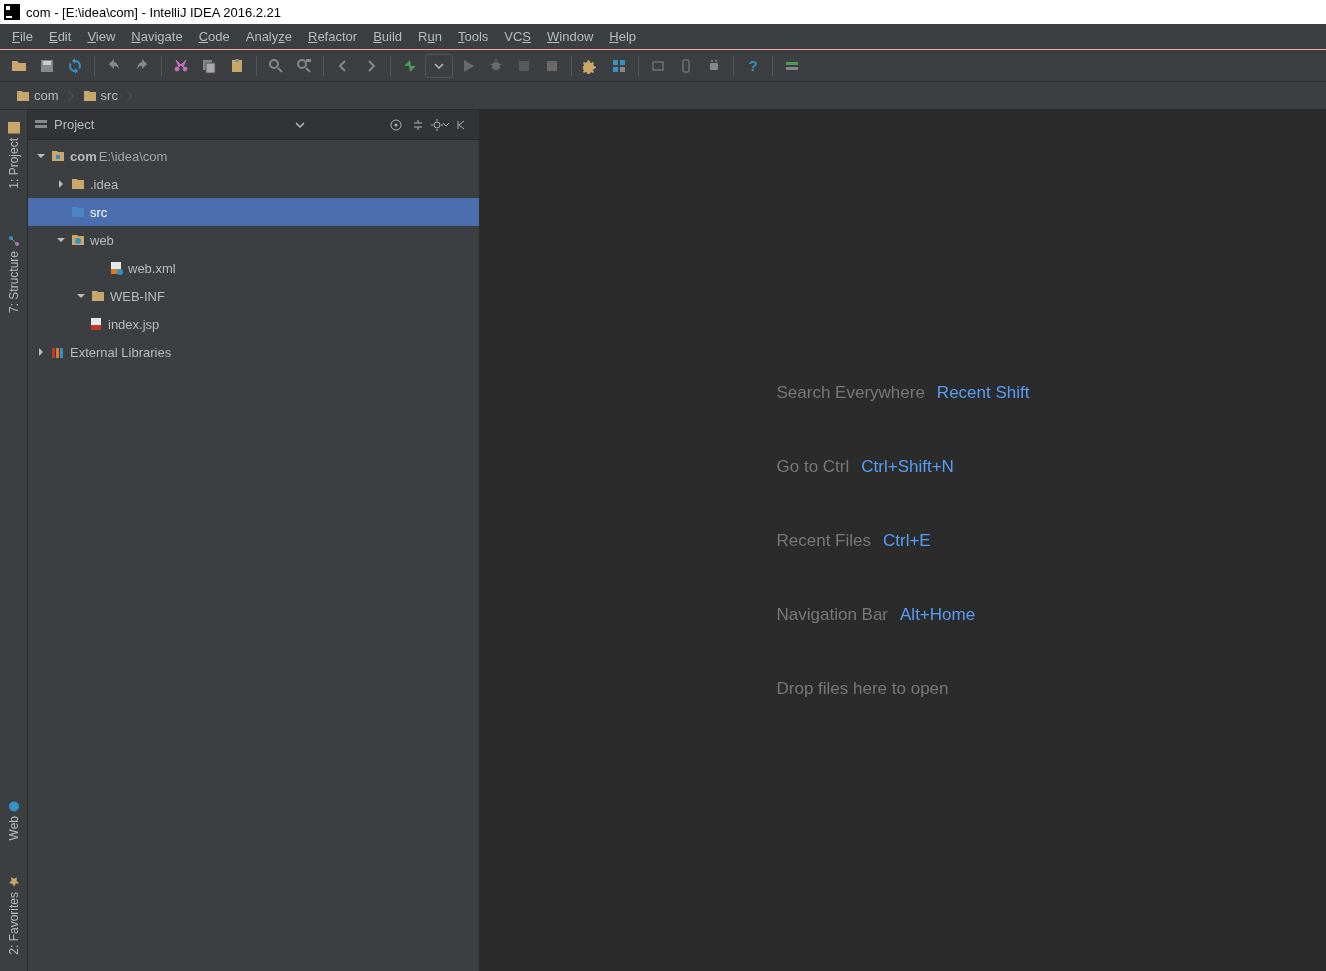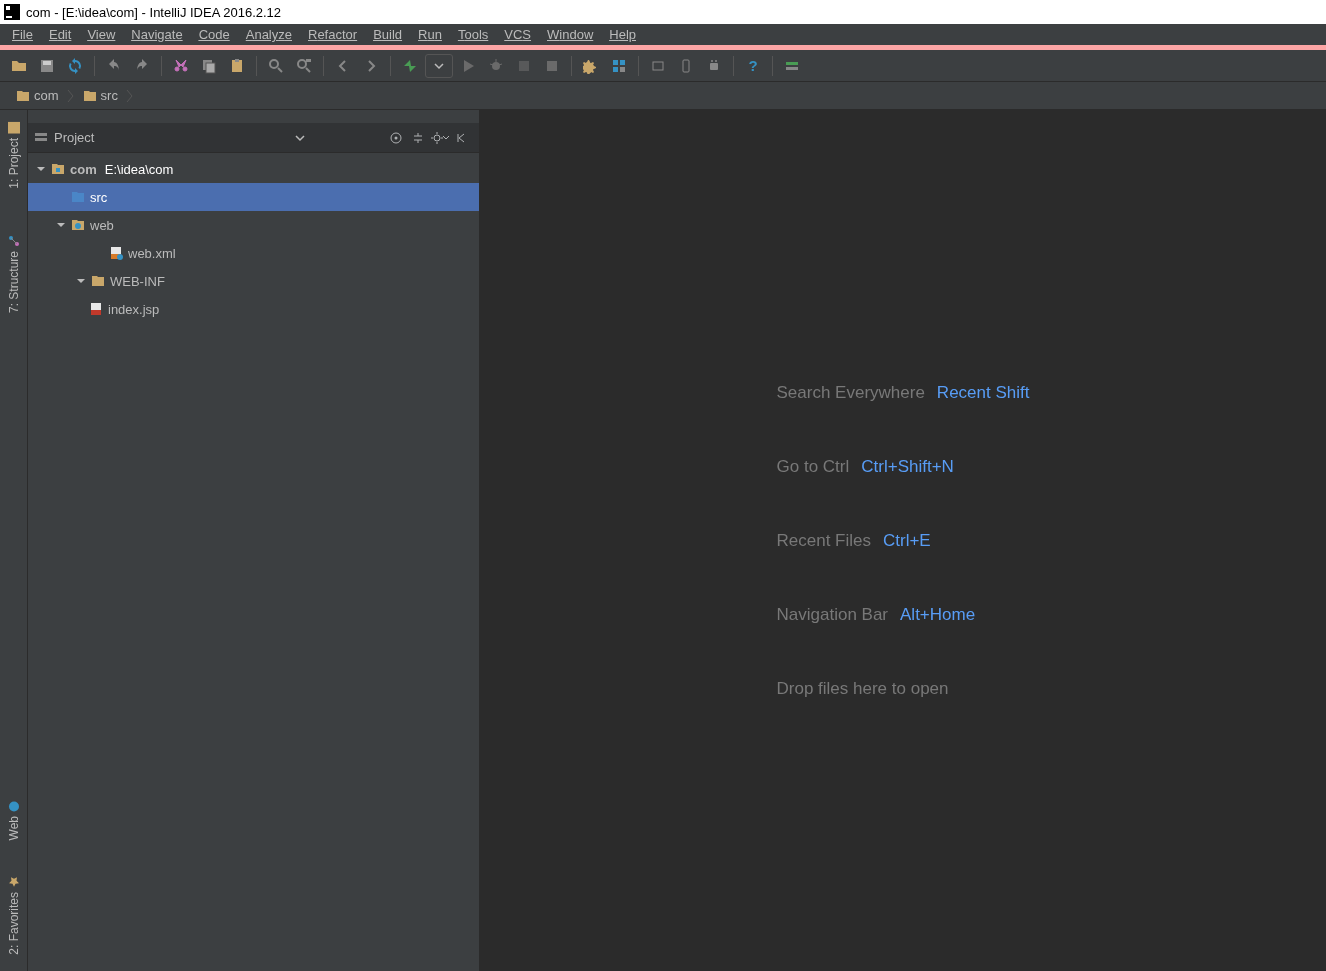--- a/index.html
+++ b/index.html
@@ -27,22 +27,21 @@
 }
 .titlebar svg { margin-right: 6px; flex-shrink: 0; }
 
 
 .menubar {
   background: #3c3f41;
   height: 26px;
   display: flex;
   align-items: center;
   padding: 0 4px;
-  border-bottom: 5px solid #fca5a5;
-  text-decoration: underline;
+  border-bottom: 1px solid #fca5a5;
 }
 .menubar .menu-item {
   padding: 4px 8px;
   color: #bbbbbb;
   cursor: pointer;
 }
 .menubar .underline { text-decoration: underline; }
 
 
 .toolbar {
@@ -133,21 +132,20 @@
   background: #3c3f41;
   border-right: 1px solid #2b2b2b;
 }
 .panel-header {
   height: 30px;
   background: #313335;
   display: flex;
   align-items: center;
   padding: 0 6px;
   border-bottom: 1px solid #2b2b2b;
-  margin-top: 13px;
 }
 .panel-header .panel-title {
   display: flex;
   align-items: center;
   gap: 6px;
   flex: 1;
   color: #bbbbbb;
 }
 .panel-header .panel-btn {
   width: 22px; height: 22px;
@@ -173,21 +171,21 @@
 .tree-arrow {
   width: 14px; height: 14px;
   display: inline-flex; align-items: center; justify-content: center;
   margin-right: 2px; flex-shrink: 0;
 }
 .tree-icon {
   width: 16px; height: 16px;
   display: inline-flex; align-items: center; justify-content: center;
   margin-right: 4px; flex-shrink: 0;
 }
-.tree-dim { color: #ffffff; margin-left: 8px; }
+.tree-dim { color: #a3a3a3; margin-left: 2px; }
 
 
 .editor-area {
   flex: 1;
   background: #2b2b2b;
   display: flex;
   align-items: center;
   justify-content: center;
 }
 .welcome {
@@ -204,21 +202,21 @@
 </style>
 </head>
 <body>
 
 <div class="titlebar">
   <svg width="16" height="16">
       <rect width="16" height="16" fill="#000"></rect>
       <rect x="2" y="2" width="4" height="4" fill="#fff"></rect>
       <rect x="2" y="12" width="6" height="2" fill="#fff"></rect>
     </svg>
-  <span>com - [E:\idea\com] - IntelliJ IDEA 2016.2.12</span>
+  <span>com - [E:\idea\com] - IntelliJ IDEA 2016.2.21</span>
 </div>
 
 <div class="menubar">
   <div class="menu-item"><span class="underline">F</span><span>ile</span></div>
   <div class="menu-item"><span class="underline">E</span>dit</div>
   <div class="menu-item"><span class="underline">V</span>iew</div>
   <div class="menu-item"><span class="underline">N</span>avigate</div>
   <div class="menu-item"><span class="underline">C</span>ode</div>
   <div class="menu-item">Analy<span class="underline">z</span>e</div>
   <div class="menu-item"><span class="underline">R</span>efactor</div>
@@ -490,20 +488,33 @@
           </span>
         <span class="tree-icon">
             <svg width="14" height="14">
               <path d="M1 2h5l1 1h6v9H1z" fill="#c9a76a"></path>
               <rect x="5" y="6" width="4" height="4" fill="#3592c4"></rect>
             </svg>
           </span>
         <b>com</b>
         <span class="tree-dim">E:\idea\com</span>
       </div>
+      <div class="tree-row" style="padding-left:26px">
+        <span class="tree-arrow">
+            <svg width="10" height="10">
+              <path d="M3 1l4 4-4 4" fill="#bbb"></path>
+            </svg>
+          </span>
+        <span class="tree-icon">
+            <svg width="14" height="14">
+              <path d="M1 2h5l1 1h6v9H1z" fill="#c9a76a"></path>
+            </svg>
+          </span>
+        <span>.idea</span>
+      </div>
       <div class="tree-row selected" style="padding-left:26px">
         <span class="tree-arrow"></span>
         <span class="tree-icon">
             <svg width="14" height="14">
               <path d="M1 2h5l1 1h6v9H1z" fill="#4a86c7"></path>
             </svg>
           </span>
         <span>src</span>
       </div>
       <div class="tree-row" style="padding-left:26px">
@@ -544,20 +555,35 @@
         <span>WEB-INF</span>
       </div>
       <div class="tree-row" style="padding-left:60px">
         <span class="tree-icon">
             <svg width="14" height="14">
               <rect x="2" y="1" width="10" height="12" fill="#e8e8e8"></rect>
               <rect x="2" y="8" width="10" height="5" fill="#c1392b"></rect>
             </svg>
           </span>
         <span>index.jsp</span>
+      </div>
+      <div class="tree-row" style="padding-left:6px">
+        <span class="tree-arrow">
+            <svg width="10" height="10">
+              <path d="M3 1l4 4-4 4" fill="#bbb"></path>
+            </svg>
+          </span>
+        <span class="tree-icon">
+            <svg width="14" height="14">
+              <rect x="1" y="3" width="3" height="10" fill="#c1392b"></rect>
+              <rect x="5" y="3" width="3" height="10" fill="#d87b29"></rect>
+              <rect x="9" y="3" width="3" height="10" fill="#3592c4"></rect>
+            </svg>
+          </span>
+        <span>External Libraries</span>
       </div>
     </div>
   </div>
 
   <div class="editor-area">
     <div class="welcome">
       <div class="welcome-row">
         <span>Search Everywhere</span>
         <span class="key">Recent Shift</span>
       </div>

